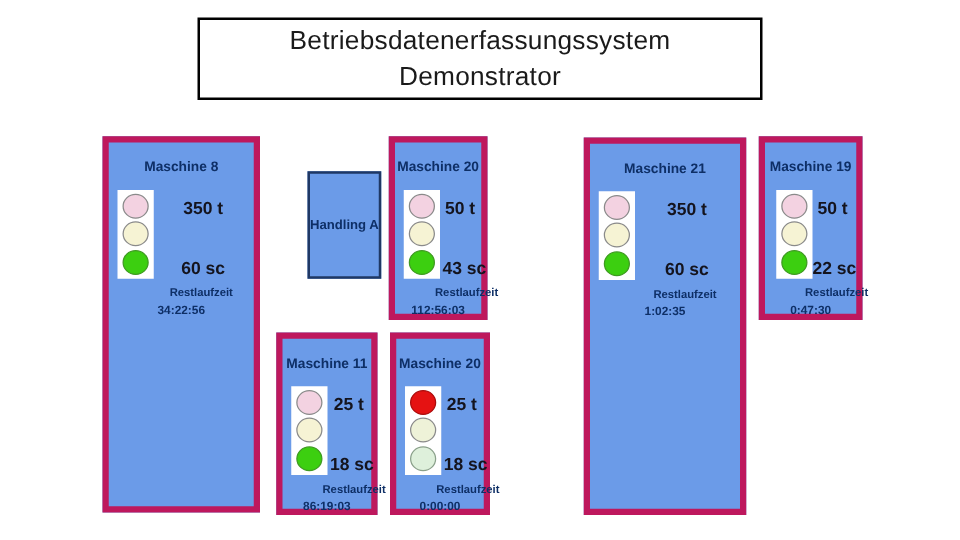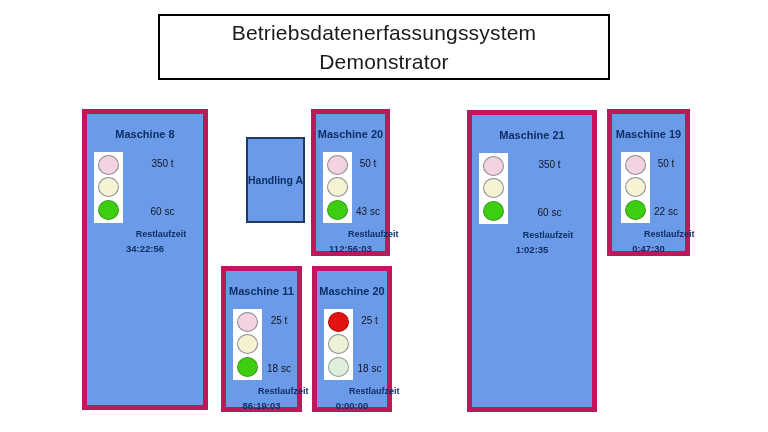--- a/index.html
+++ b/index.html
@@ -52,21 +52,21 @@
   }
   .l-pink      { background: #f3d2e1; }
   .l-cream     { background: #f6f3d4; }
   .l-green-on  { background: #3ccf10; border-color: #3f9a22; }
   .l-red-on    { background: #e51212; border-color: #aa0c0c; }
   .l-cream-off { background: #eef2d8; }
   .l-green-off { background: #def0db; border-color: #8aa08a; }
 
   .label-tons, .label-cycle {
     position: absolute; left: 38px; right: 3px;
-    text-align: center; font-weight: normal; font-size: 10px; color: #14141e;
+    text-align: center; font-weight: bold; font-size: 14px; color: #14141e;
     white-space: nowrap;
   }
   .label-tons  { top: 44px; }
   .label-cycle { top: 92px; }
 
   .rlz-label {
     position: absolute; top: 115px; left: 0; right: 0;
     text-align: center; font-weight: bold; font-size: 9px; color: #0e2f66; padding-left: 32px;
   }
   .rlz-time {

